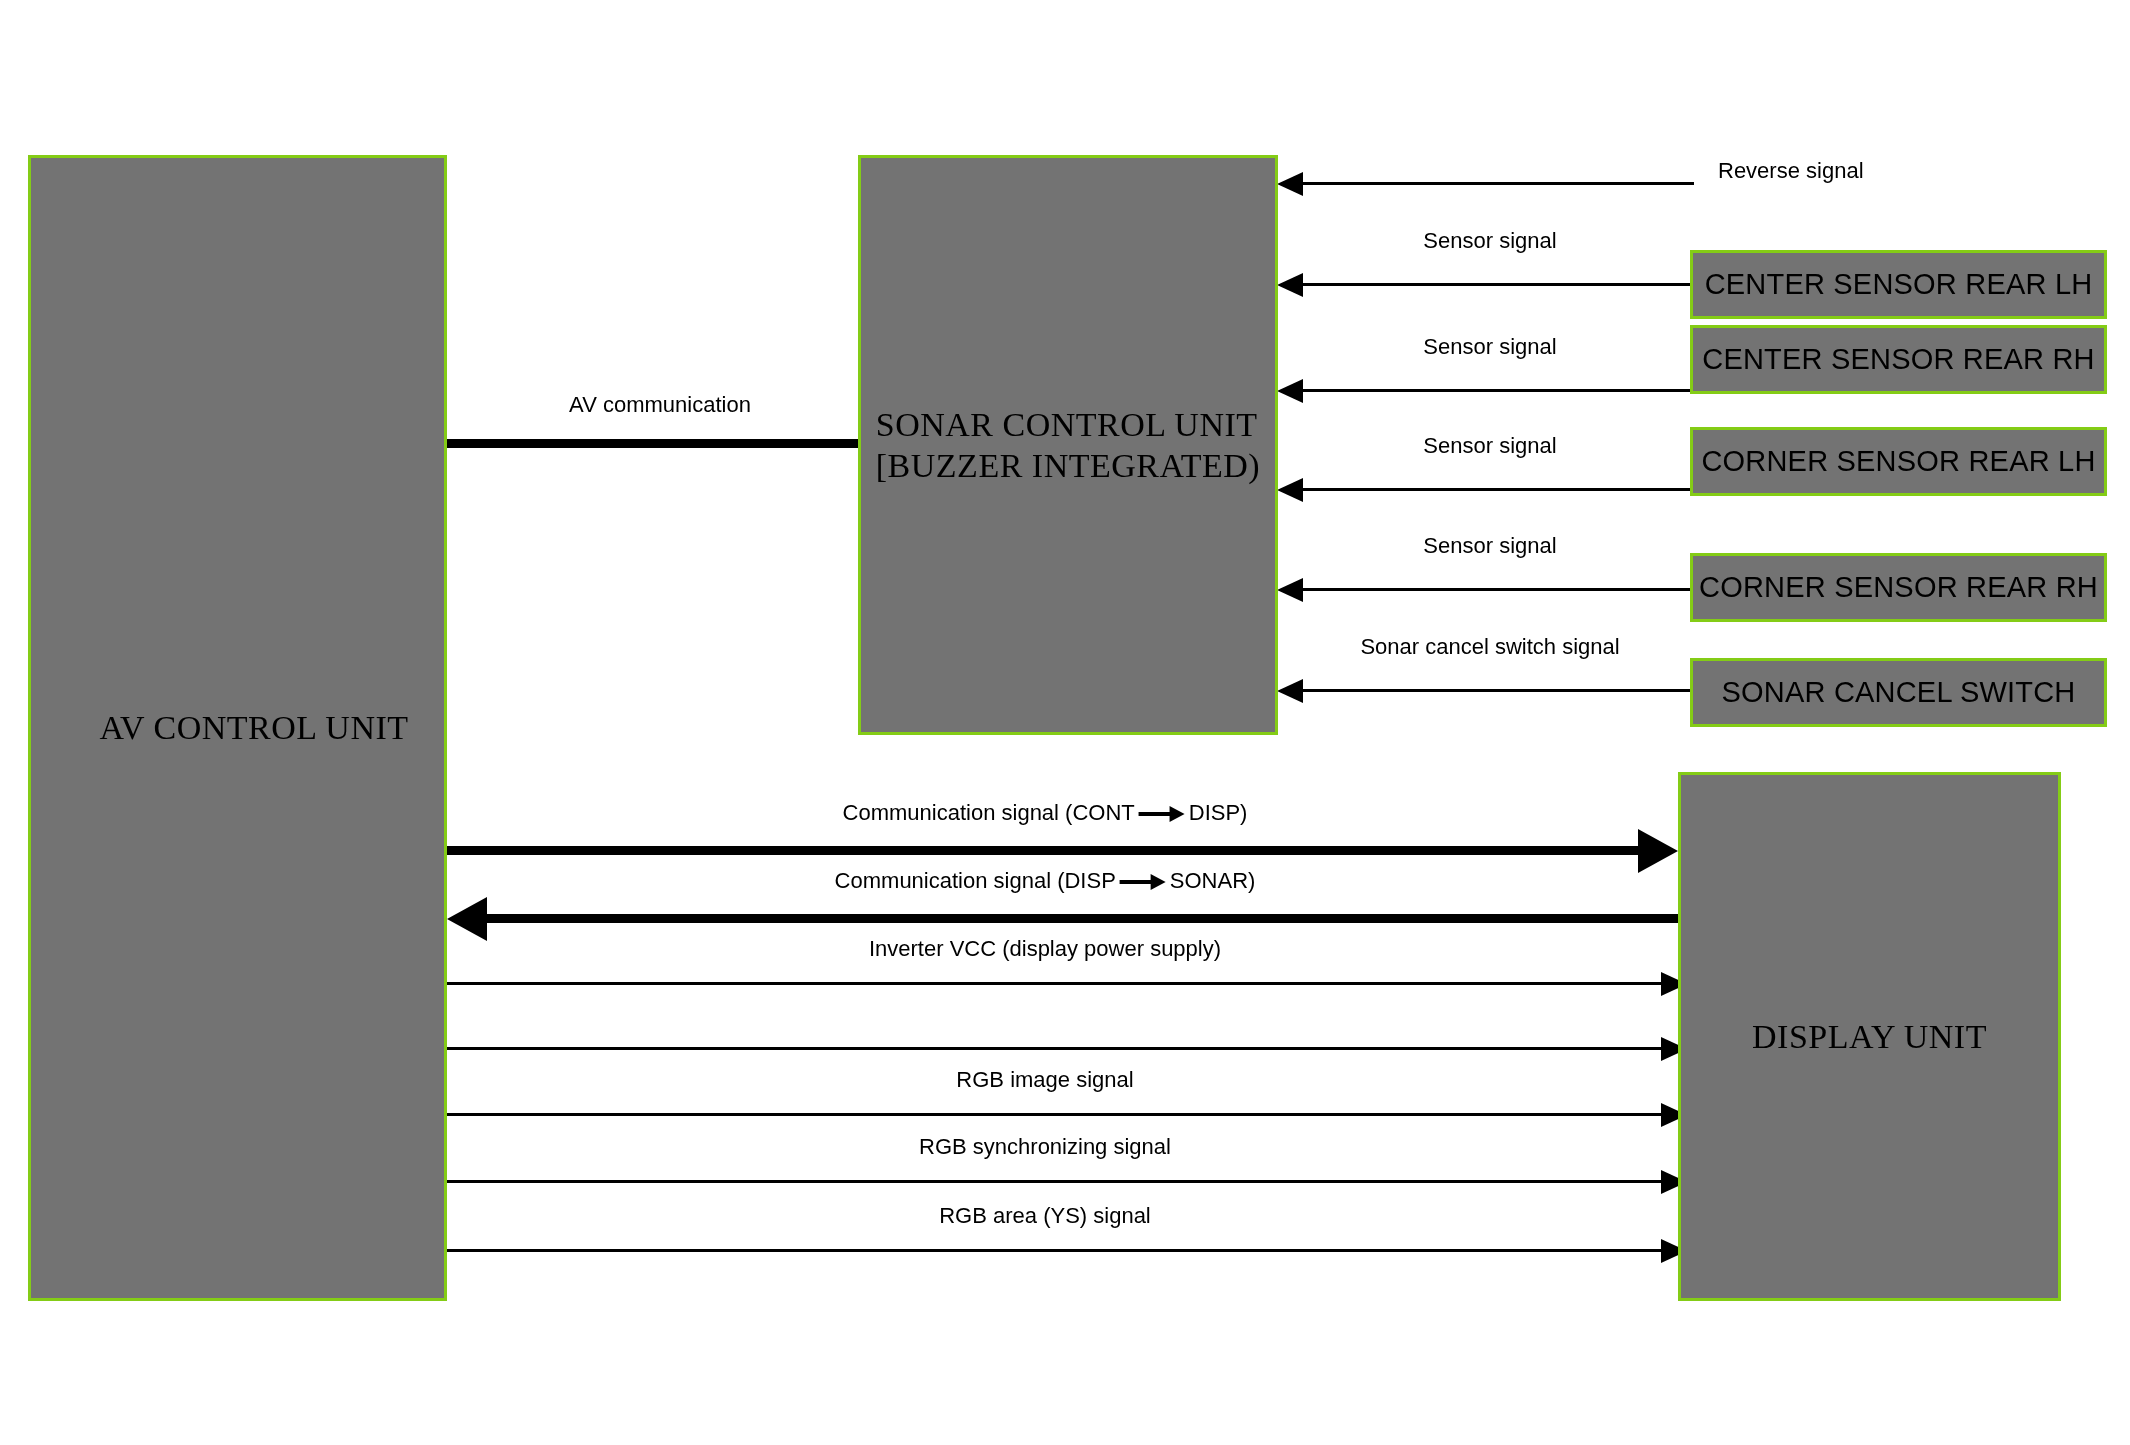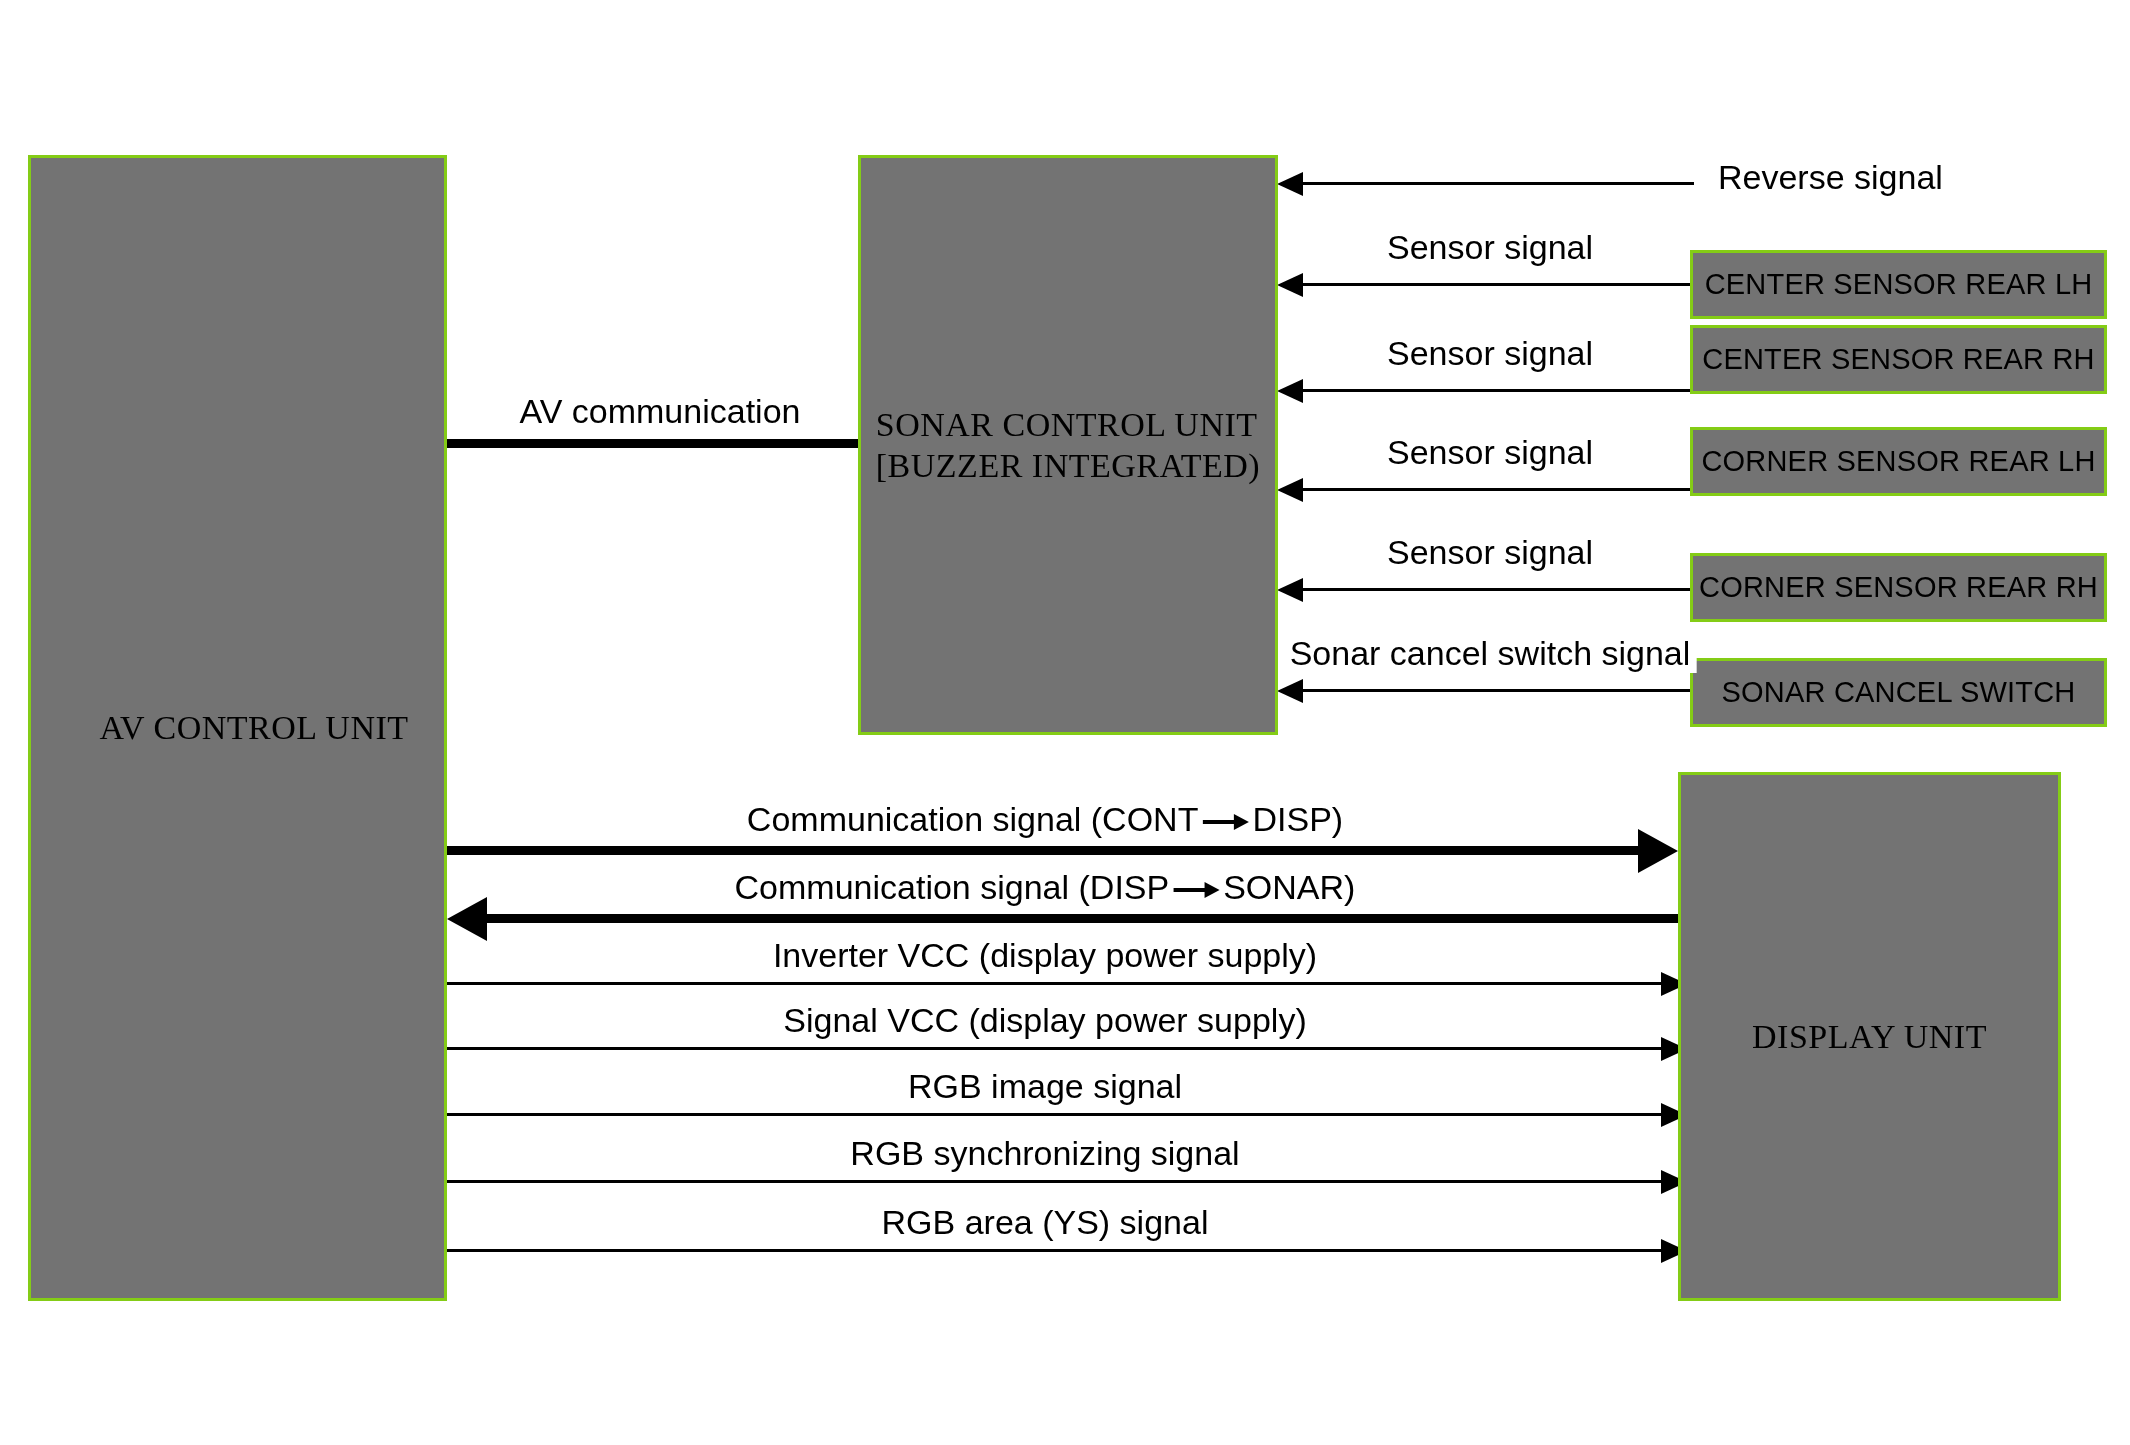--- a/index.html
+++ b/index.html
@@ -76,21 +76,21 @@
   }
   .arrow-right.fat {
     border-top-width: 22px;
     border-bottom-width: 22px;
     border-left-width: 40px;
   }
 
   
   .conn-label {
     position: absolute;
-    font-size: 34px;
+    font-size: 22px;
     white-space: nowrap;
     text-align: center;
     z-index: 4;
     background: #ffffff;
     padding: 0 6px;
   }
   .conn-label.centered { transform: translateX(-50%); }
 
   .inline-arrow {
     display: inline-block;
@@ -193,21 +193,20 @@
   <div class="conn-label centered" style="left:1045px; top:868px;">
     <span>Communication signal (DISP</span><span class="inline-arrow"></span><span>SONAR)</span>
   </div>
 
   <div class="hline" style="left:447px; top:982px; width:1218px;"></div>
   <div class="arrow-right" style="left:1661px; top:972px;"></div>
   <div class="conn-label centered" style="left:1045px; top:936px;">Inverter VCC (display power supply)</div>
 
   <div class="hline" style="left:447px; top:1047px; width:1218px;"></div>
   <div class="arrow-right" style="left:1661px; top:1037px;"></div>
-  <div class="conn-label centered" style="left:1045px; top:1001px;">Signal VCC (display power supply)</div>
 
   <div class="hline" style="left:447px; top:1113px; width:1218px;"></div>
   <div class="arrow-right" style="left:1661px; top:1103px;"></div>
   <div class="conn-label centered" style="left:1045px; top:1067px;">RGB image signal</div>
 
   <div class="hline" style="left:447px; top:1180px; width:1218px;"></div>
   <div class="arrow-right" style="left:1661px; top:1170px;"></div>
   <div class="conn-label centered" style="left:1045px; top:1134px;">RGB synchronizing signal</div>
 
   <div class="hline" style="left:447px; top:1249px; width:1218px;"></div>

